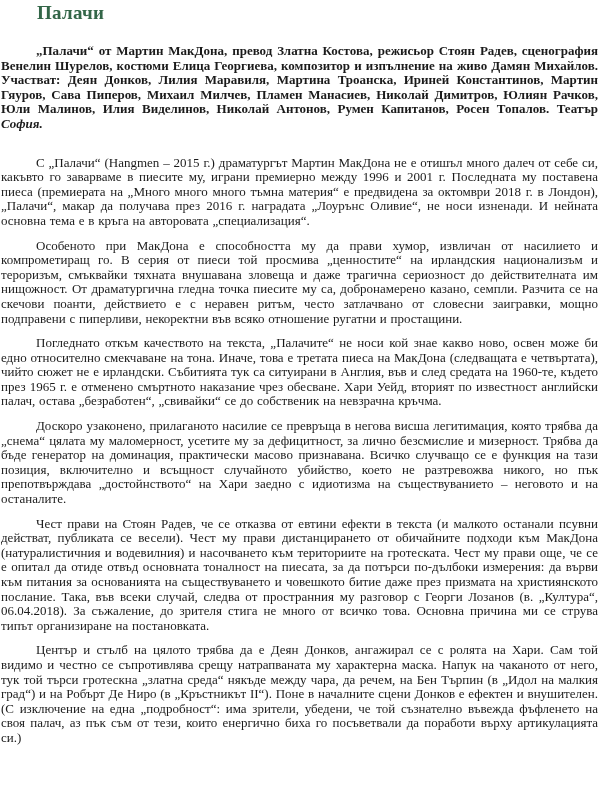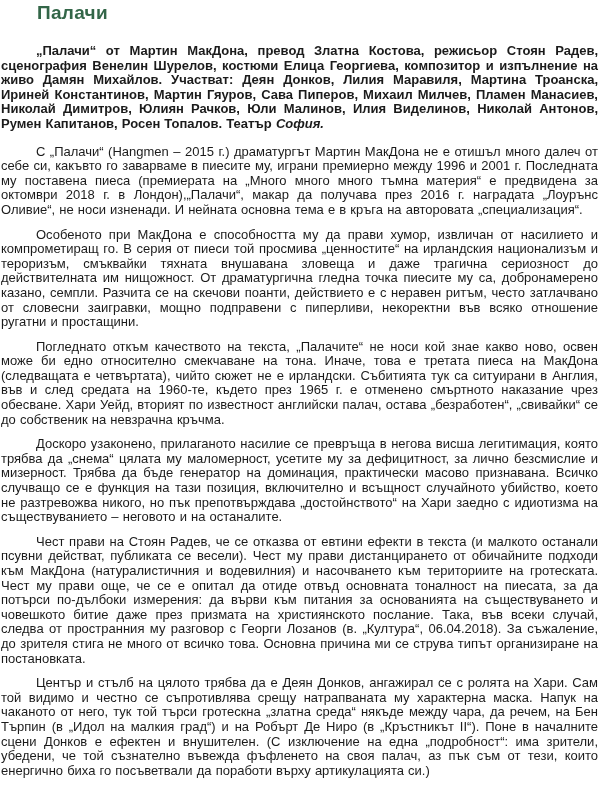--- a/index.html
+++ b/index.html
@@ -12,21 +12,21 @@
     padding: 0;
     background: var(--bg-color);
   }
   .page {
     width: 600px;
     height: 800px;
     box-sizing: border-box;
     background: var(--bg-color);
     padding: 3px 2px 0 1px;
     overflow: hidden;
-    font-family: Liberation Sans, sans-serif;
+    font-family: Liberation Serif, serif;
   }
   .doc-title {
     font-size: 19px;
     line-height: 20px;
     font-weight: 700;
     color: var(--title-color);
     margin: 0 0 21px 36px;
     letter-spacing: 0.3px;
   }
   .para {
@@ -34,21 +34,21 @@
     line-height: 14.6px;
     color: var(--text-color);
     text-align: justify;
     text-indent: 35px;
     margin: 0 0 10px 0;
     font-weight: 400;
     word-spacing: 0.5px;
   }
   .credits {
     font-weight: 700;
-    margin-bottom: 13px;
+    margin-bottom: 24px;
   }
   .italic {
     font-style: italic;
   }
 </style>
 </head>
 <body>
 
 <div class="page">
   <h1 class="doc-title">Палачи</h1>

